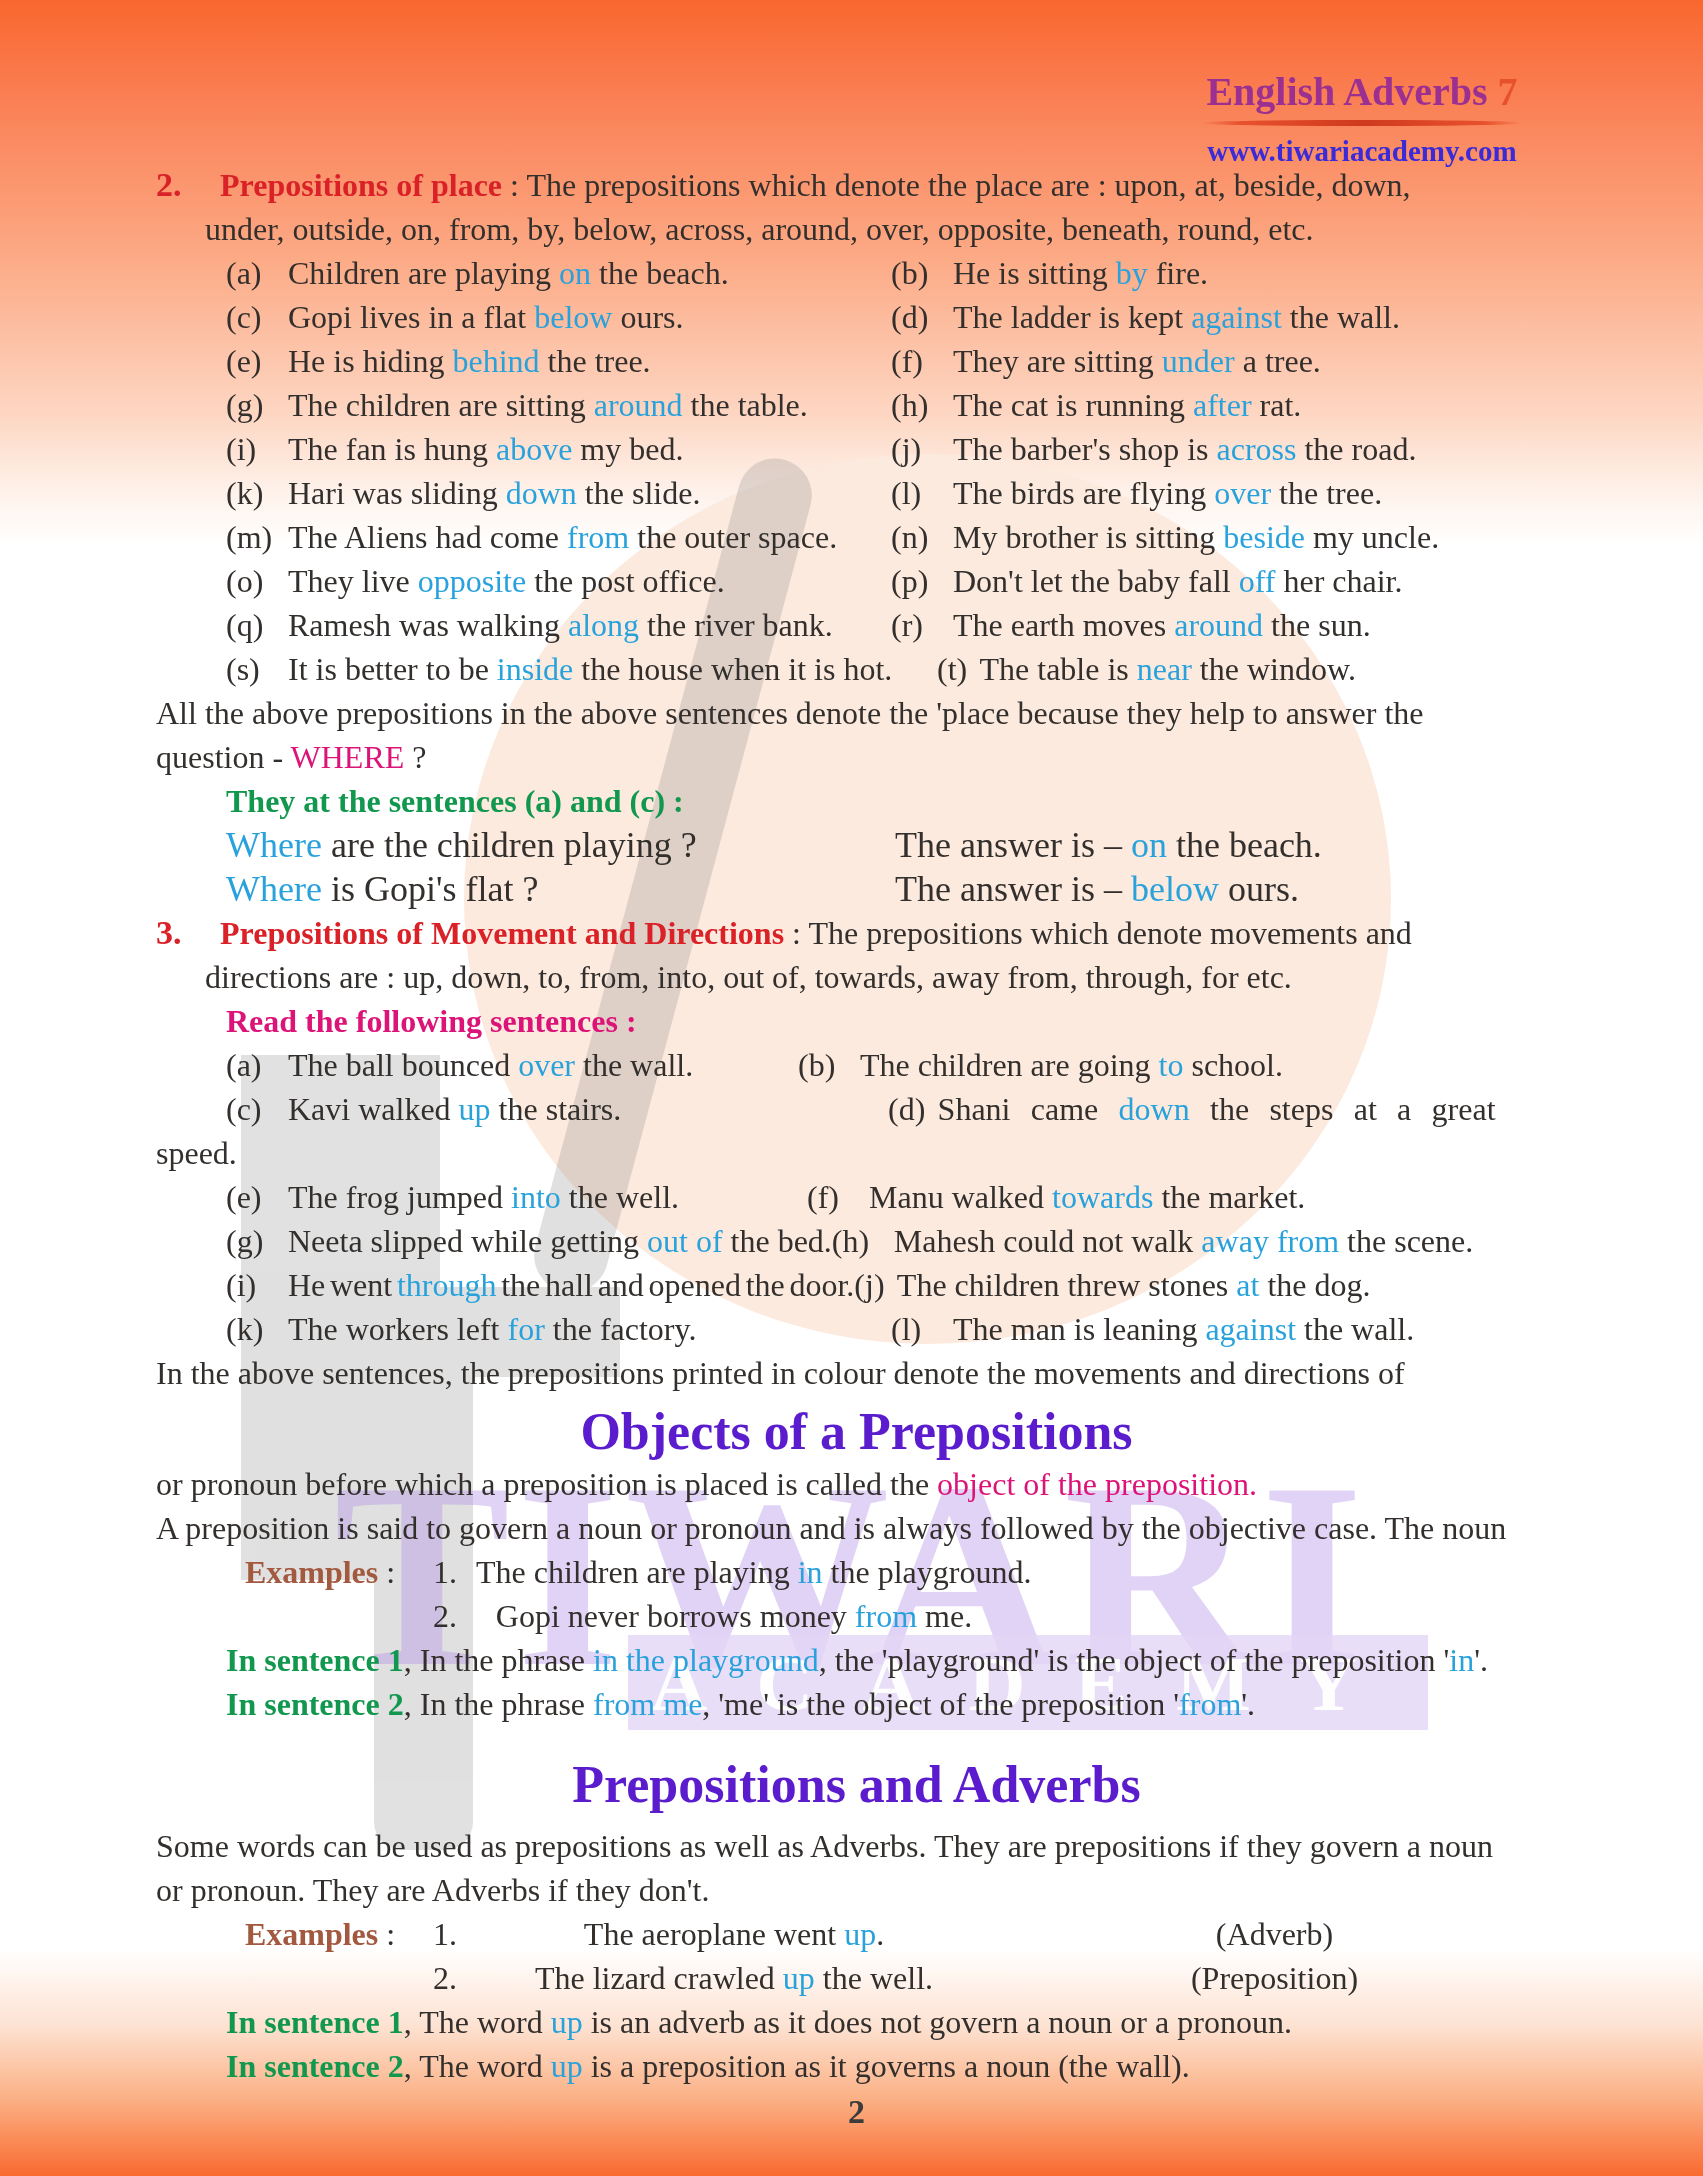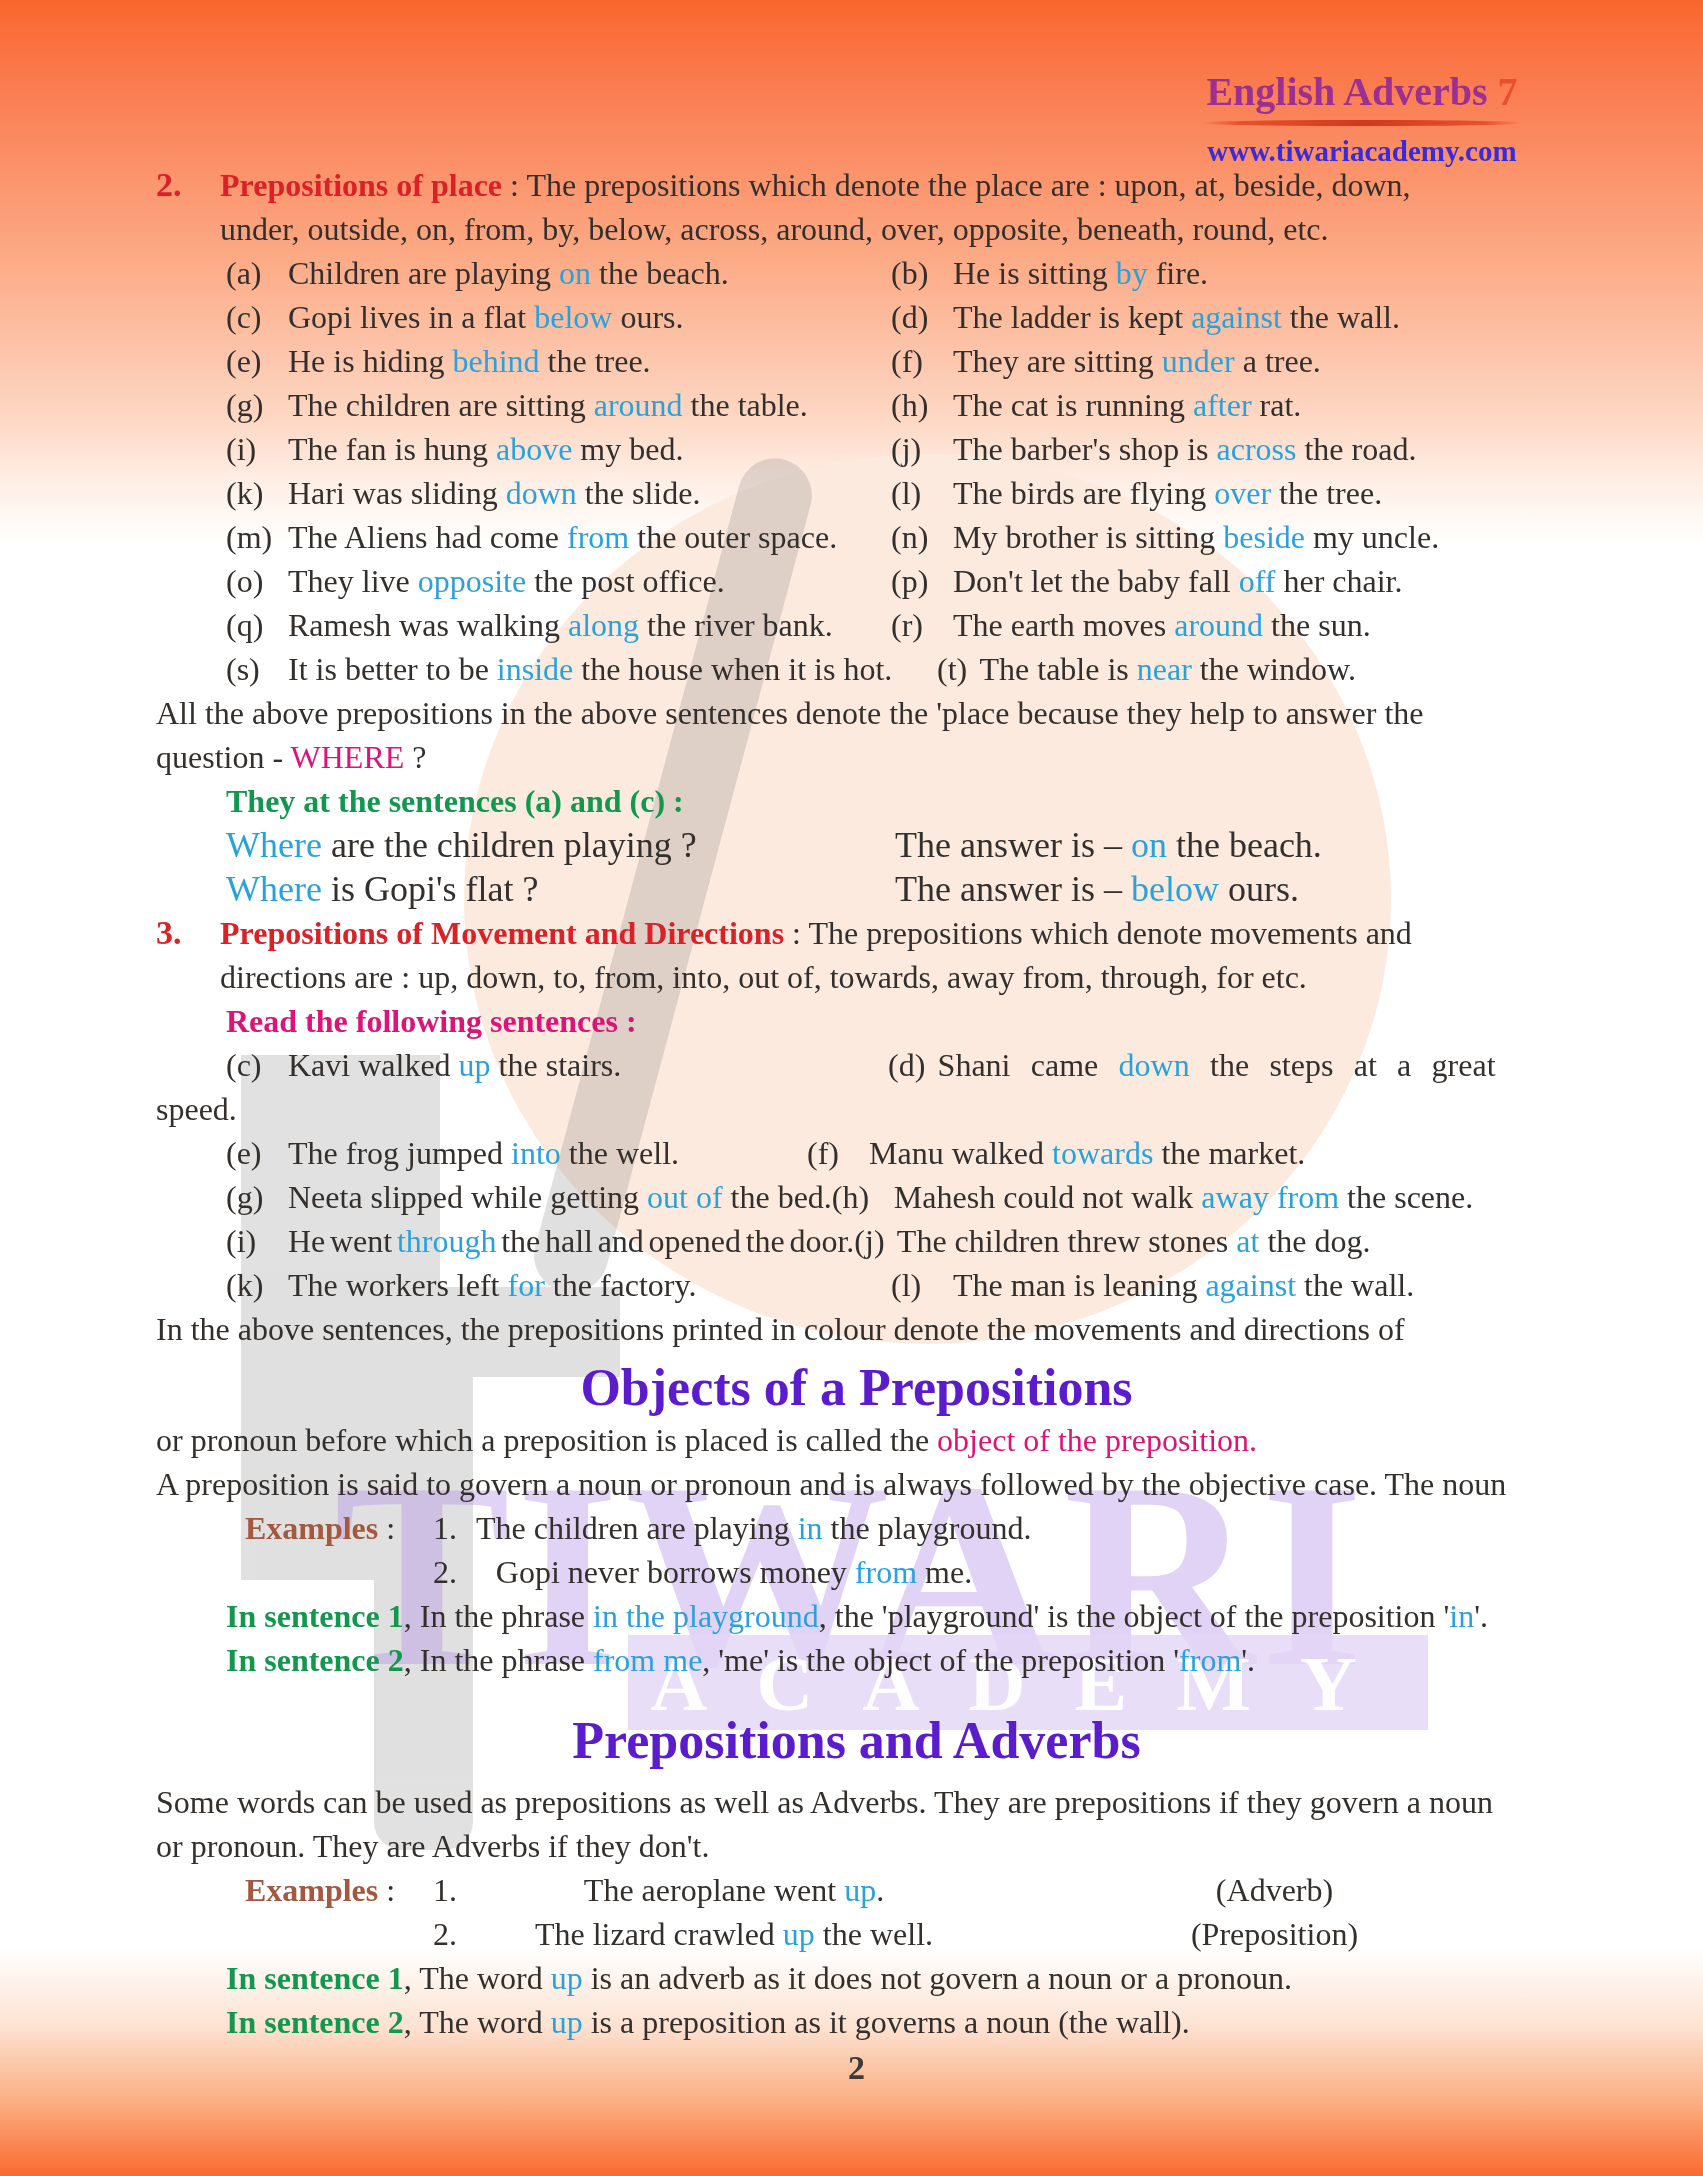--- a/index.html
+++ b/index.html
@@ -43,21 +43,21 @@
   .ex-num{flex:0 0 62px;}
   .ex-text{flex:0 0 516px;}
   .ex-tag{flex:1 1 auto;}
   .an-row{margin-left:70px;font-size:32px;line-height:44px;white-space:nowrap;}
   .lead,.c-green{color:#12984e;font-weight:700;}
   .c-blue{color:#29a2dc;}
   .c-mag{color:#dc1478;}
   .c-brown{color:#a2593f;font-weight:700;}
   .sec-head .secnum{display:inline-block;width:64px;color:#d92127;font-weight:700;font-size:34px;}
   .sec-title{color:#d92127;font-weight:700;}
-  .indent-num{margin-left:64px;}
+  .indent-num{margin-left:49px;}
   .indent{margin-left:70px;}
   .green-bold{color:#12984e;font-weight:700;}
   .mag-bold{color:#dc1478;font-weight:700;}
   .big-heading{font-size:52px;line-height:61px;font-weight:700;color:#5a1ccd;text-align:center;margin-top:5.7px;}
   .big-heading.second{margin-top:28px;}
   .page-num{text-align:center;font-size:34px;font-weight:700;line-height:38px;margin-top:5.7px;color:#3b3b3b;}
 </style>
 </head>
 <body>
 
@@ -144,20 +144,24 @@
     </div>
 
   <div class="line sec-head">
     <span class="secnum">3.</span><span class="sec-title">Prepositions of Movement and Directions</span><span> : The prepositions which denote movements and</span>
   </div>
   <div class="line indent-num">directions are : up, down, to, from, into, out of, towards, away from, through, for etc.</div>
   <div class="line mag-bold indent">Read the following sentences :</div>
 
   <div>
       <div class="row">
+        <div class="cell-l" style="flex: 0 0 572px;"><span class="lbl">(a)</span><span>The ball bounced <span class="c-blue">over</span> the wall.</span></div>
+        <div class="cell-r"><span class="lbl">(b)</span><span>The children are going <span class="c-blue">to</span> school.</span></div>
+      </div>
+      <div class="row">
         <div class="cell-l" style="flex: 0 0 662px;"><span class="lbl">(c)</span><span>Kavi walked <span class="c-blue">up</span> the stairs.</span></div>
         <div class="cell-r"><span class="lbl tight">(d)</span><span class="spread">Shani came <span class="c-blue">down</span> the steps at a great</span></div>
       </div>
       <div class="line">speed.</div>
       <div class="row">
         <div class="cell-l" style="flex: 0 0 581px;"><span class="lbl">(e)</span><span>The frog jumped <span class="c-blue">into</span> the well.</span></div>
         <div class="cell-r"><span class="lbl">(f)</span><span>Manu walked <span class="c-blue">towards</span> the market.</span></div>
       </div>
       <div class="row">
         <div class="cell-l" style="flex: 0 0 591px;"><span class="lbl">(g)</span><span>Neeta slipped while getting <span class="c-blue">out of</span> the bed.</span></div>

